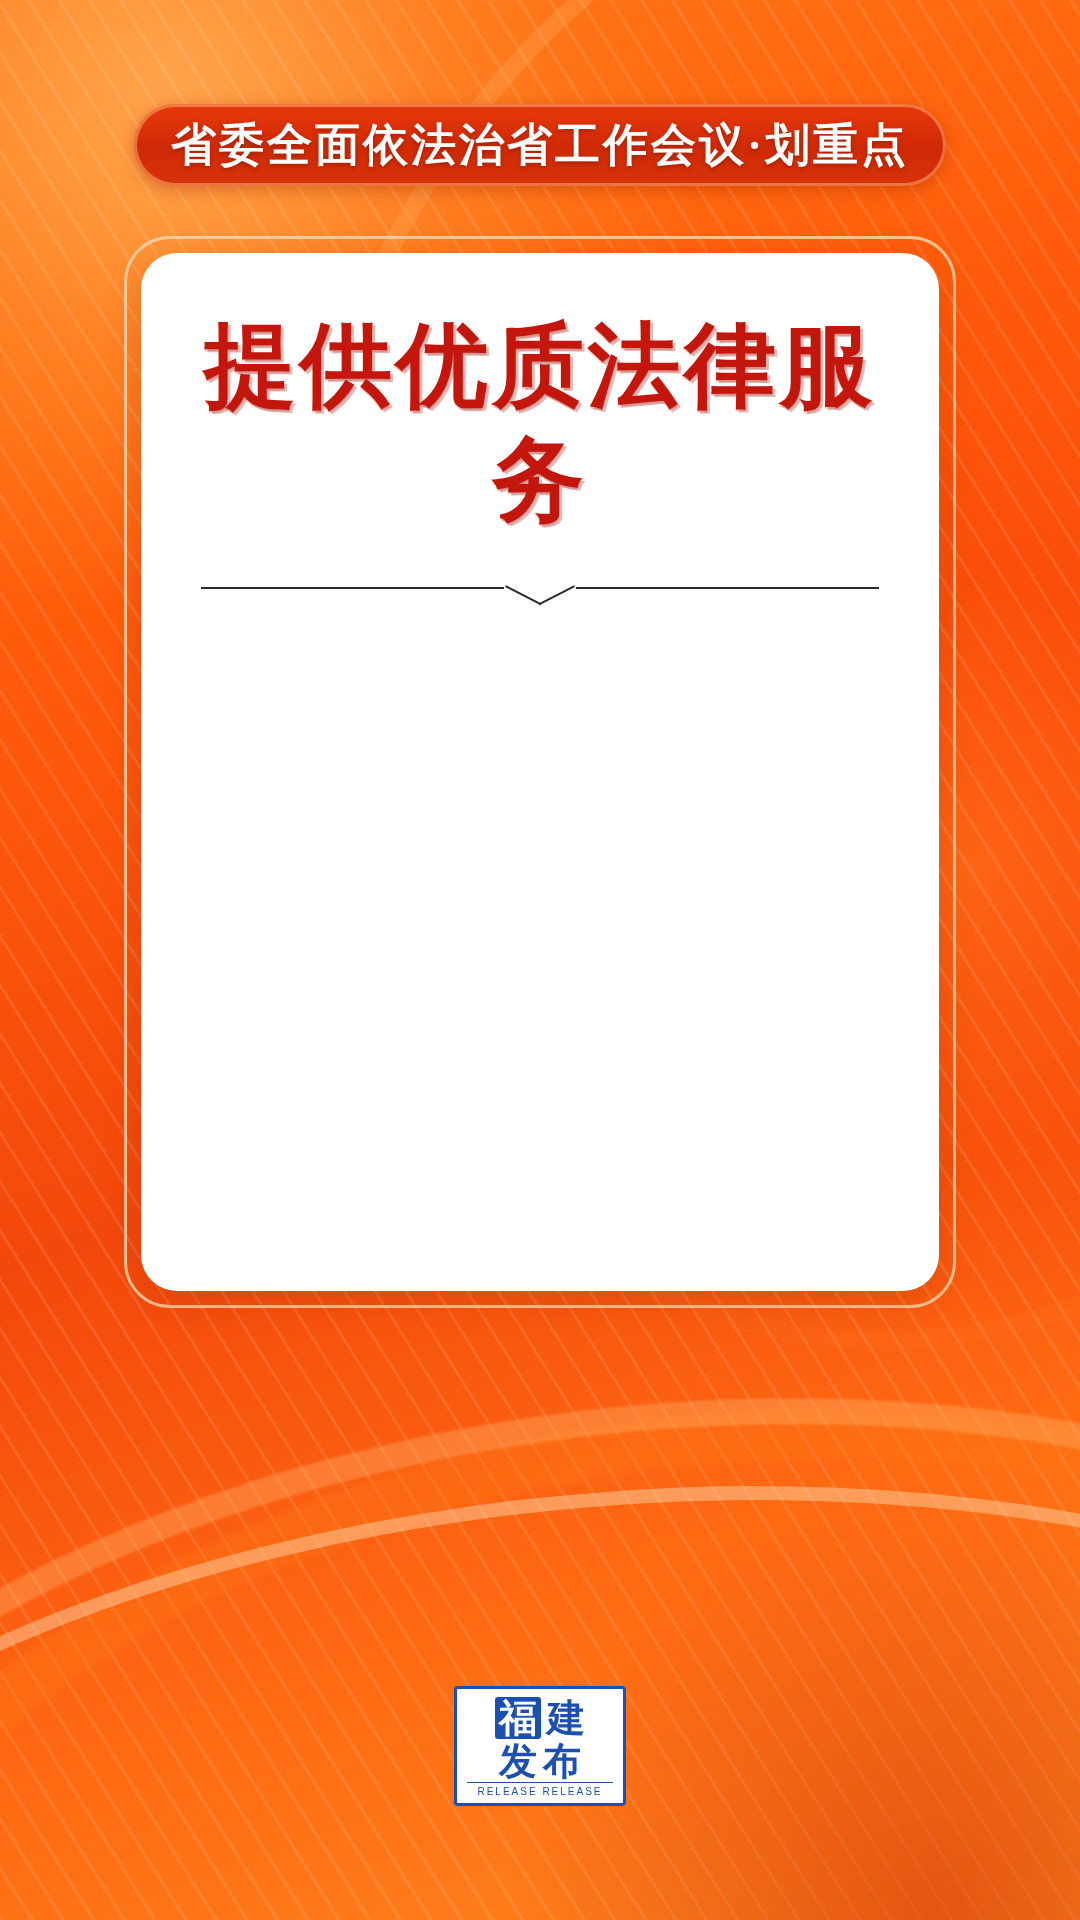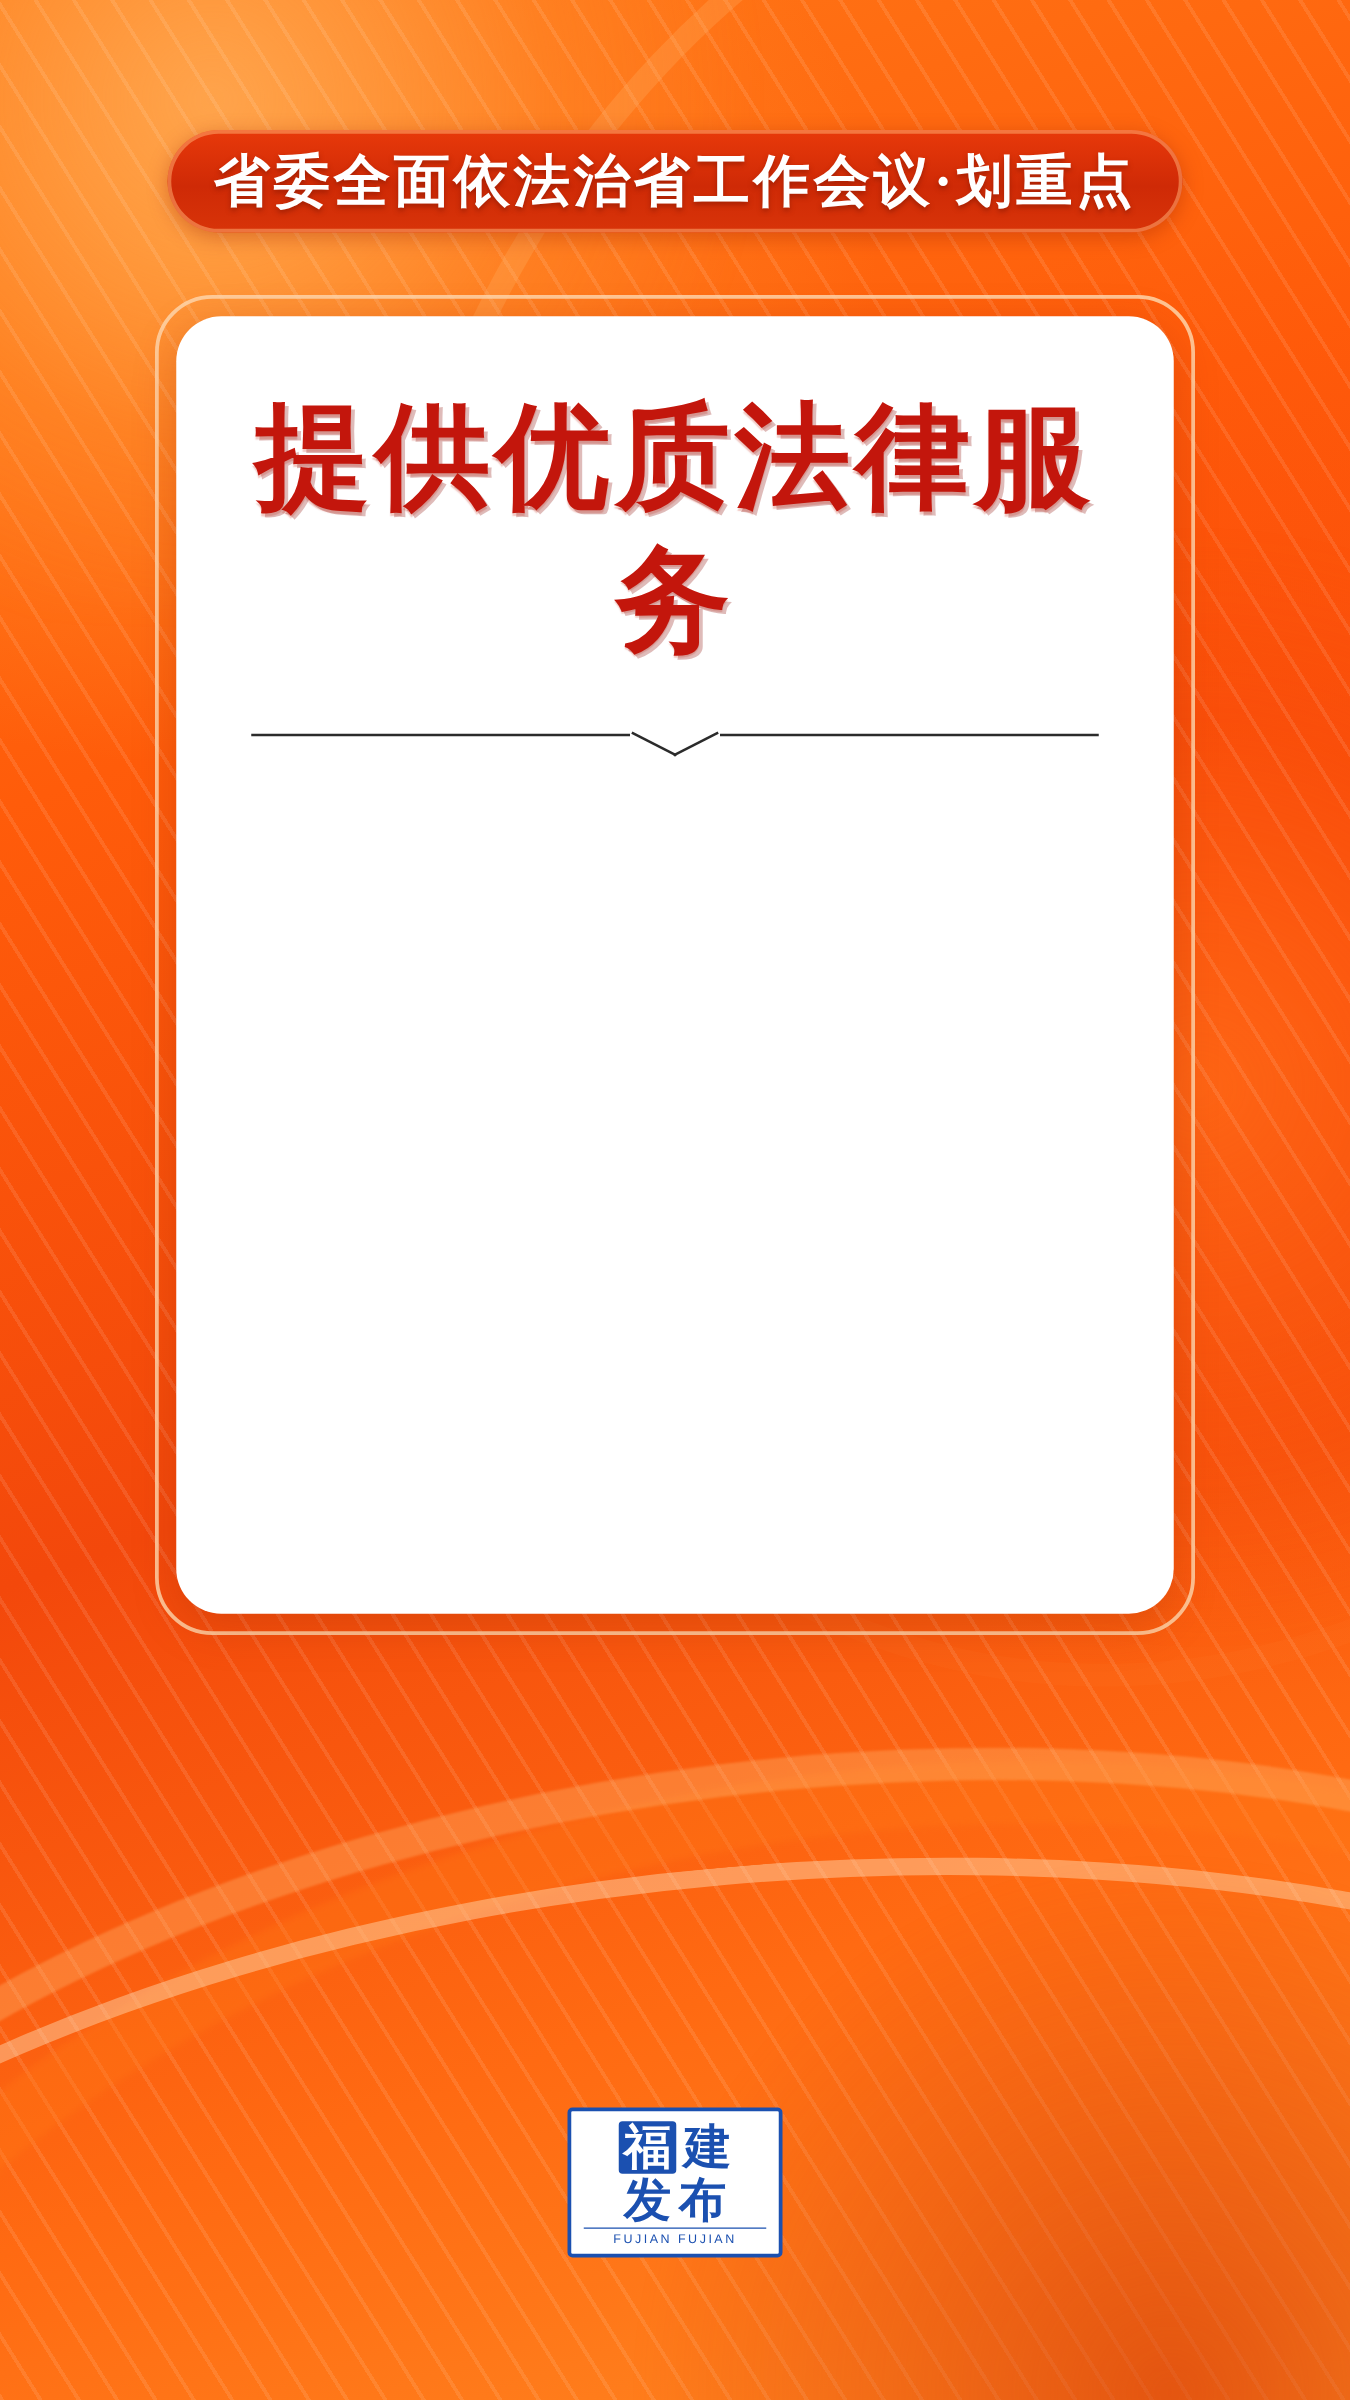--- a/index.html
+++ b/index.html
@@ -308,17 +308,17 @@
   <div class="footer-logo">
     <div class="logo-box">
       <div class="logo-row">
         <span class="logo-char solid">福</span>
         <span class="logo-char">建</span>
       </div>
       <div class="logo-row">
         <span class="logo-char">发</span>
         <span class="logo-char">布</span>
       </div>
-      <div class="logo-sub">FUJIAN  FUJIAN</div>
+      <div class="logo-sub">RELEASE  RELEASE</div>
     </div>
   </div>
 
 </div>
 
 </body></html>

